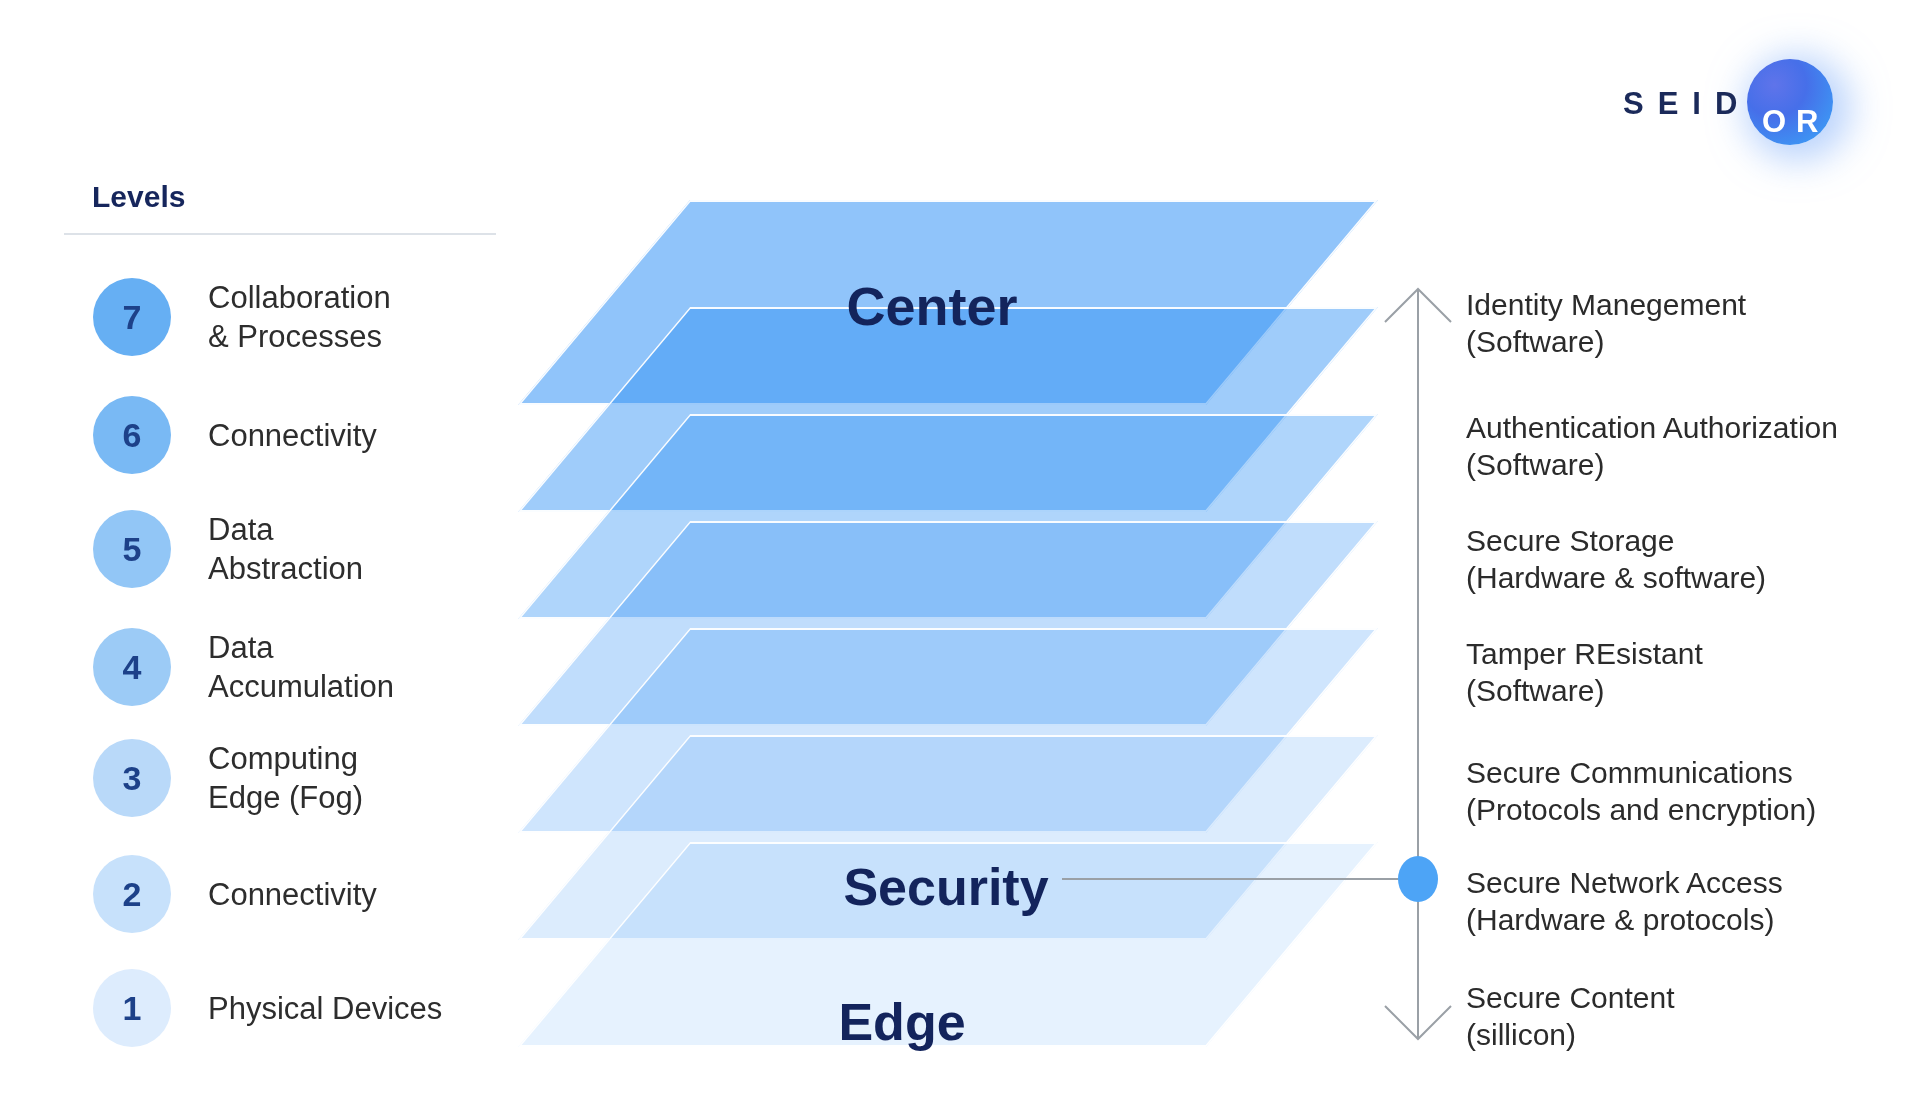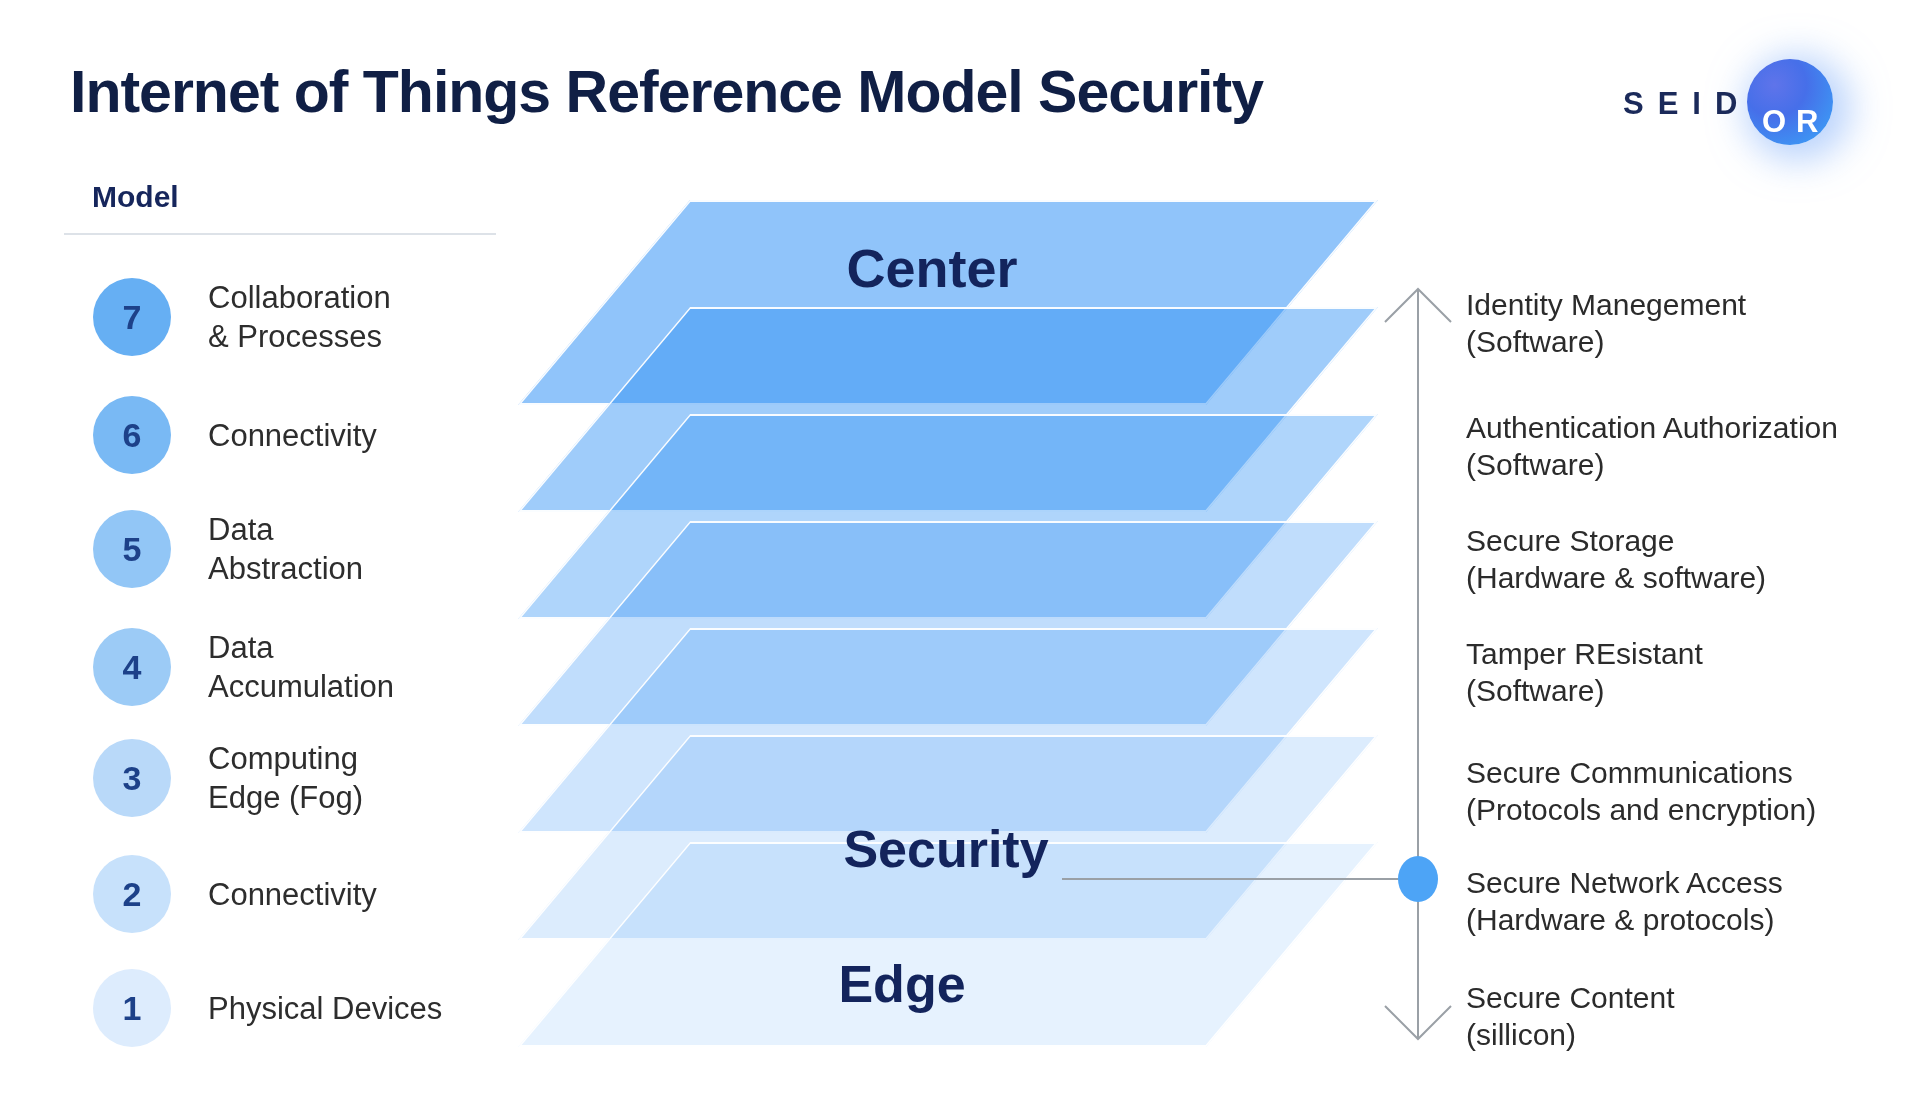--- a/index.html
+++ b/index.html
@@ -25,46 +25,45 @@
   .level-circle{position:absolute;left:21px;top:-39px;width:78px;height:78px;border-radius:50%;
                 display:flex;align-items:center;justify-content:center;}
   .level-number{font-size:34px;font-weight:700;color:#1d4189;}
   .level-label{position:absolute;left:136px;top:0;transform:translateY(-50%);
                font-size:31px;line-height:39px;color:#2d2d2d;width:330px;}
 
   
   .layer{position:absolute;left:690px;width:688px;height:205px;box-sizing:border-box;
          transform:skewX(-40deg);transform-origin:0 0;border:2px solid rgba(255,255,255,0.95);}
   .stack-label{position:absolute;transform:translate(-50%,-50%);font-weight:600;color:#13245c;
-               white-space:nowrap;}
+               white-space:nowrap;margin-top:38px;}
   .stack-label.center{font-size:54px;}
   .stack-label.security{font-size:52px;}
   .stack-label.edge{font-size:52px;}
 
   
   .connector-line{position:absolute;left:1062px;top:878px;width:336px;height:2px;}
   .connector-dot{position:absolute;left:1398px;top:856px;width:40px;height:46px;border-radius:50%;}
   .axis-svg{position:absolute;left:1378px;top:282px;}
   .sec-label{position:absolute;left:1466px;font-size:30px;line-height:37px;color:#2b2b2b;
              width:460px;}
 </style>
 </head>
 <body>
 
 <div class="canvas">
 
-  <div class="title">Internet of Things Reference Model Security</div>
 
   <div class="logo">
     <div class="logo-circle"></div>
     <div class="logo-letters">SEID</div>
     <div class="logo-or">OR</div>
   </div>
 
-  <div class="levels-heading">Model</div>
+  <div class="levels-heading">Levels</div>
   <div class="levels-divider"></div>
 
   <div class="level-item" style="top:317px">
     <div class="level-circle" style="background-color: rgb(102, 175, 243);">
       <span class="level-number">7</span>
     </div>
     <div class="level-label">
       <div>Collaboration</div>
       <div>&amp; Processes</div>
     </div>

